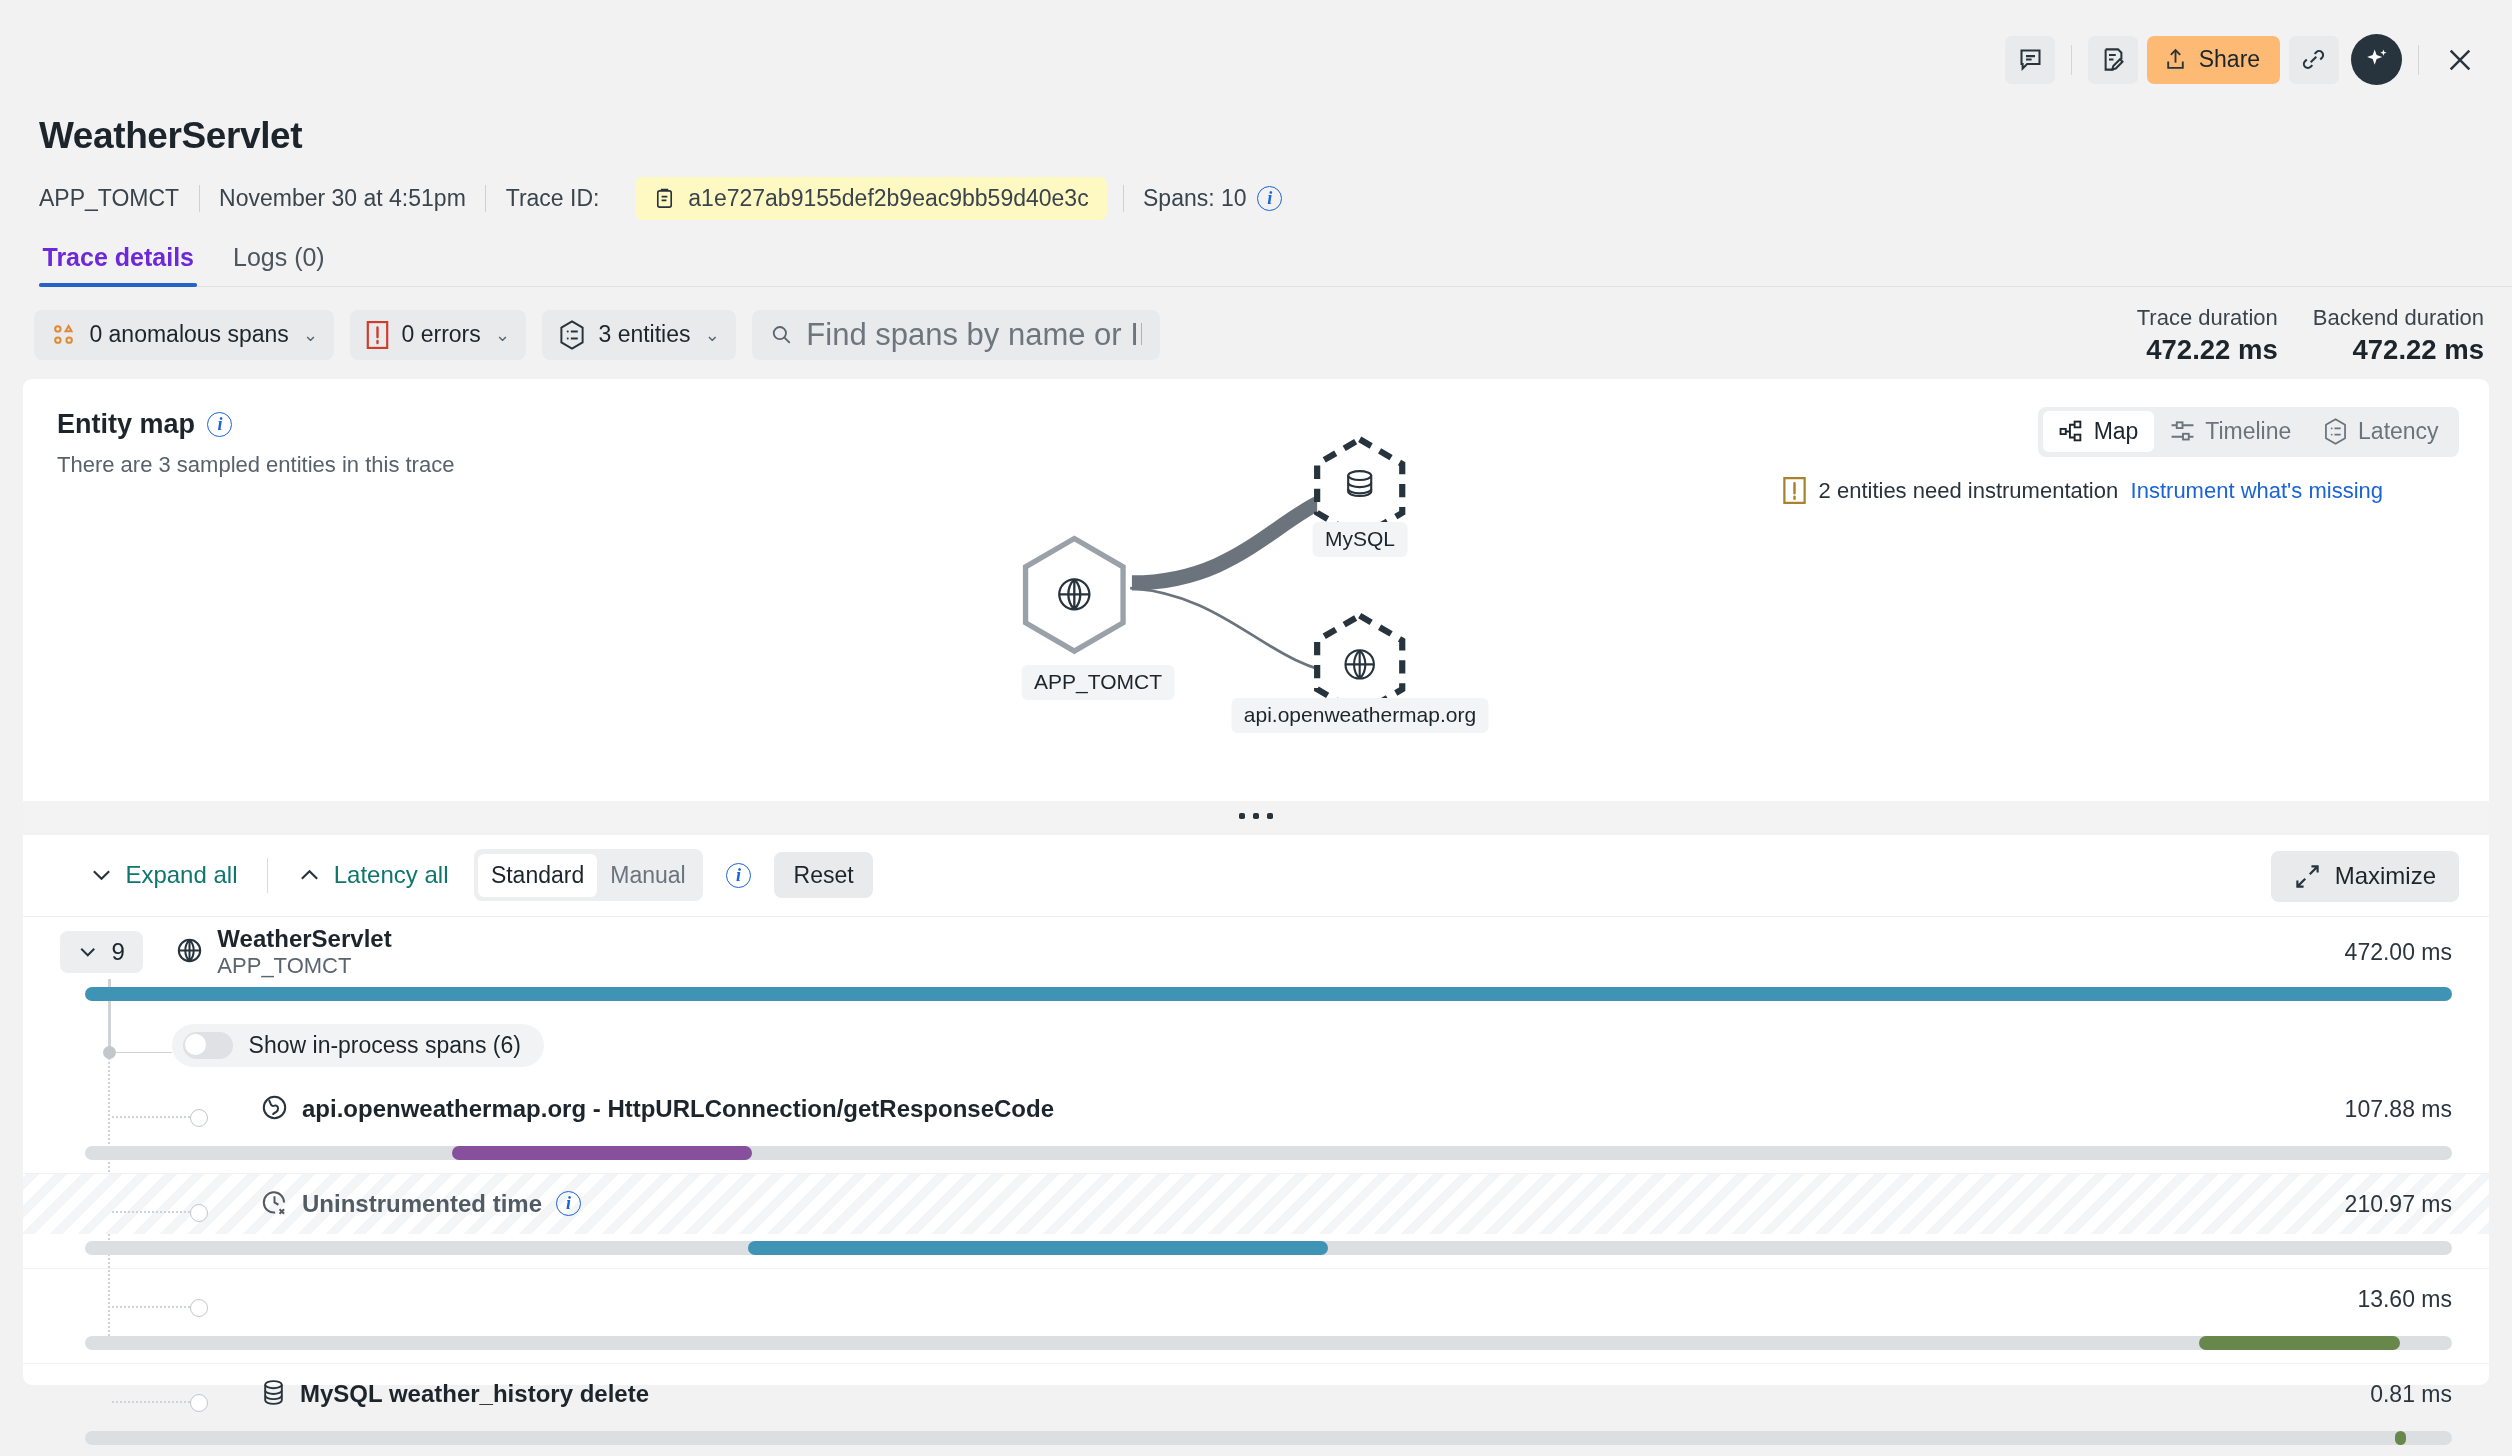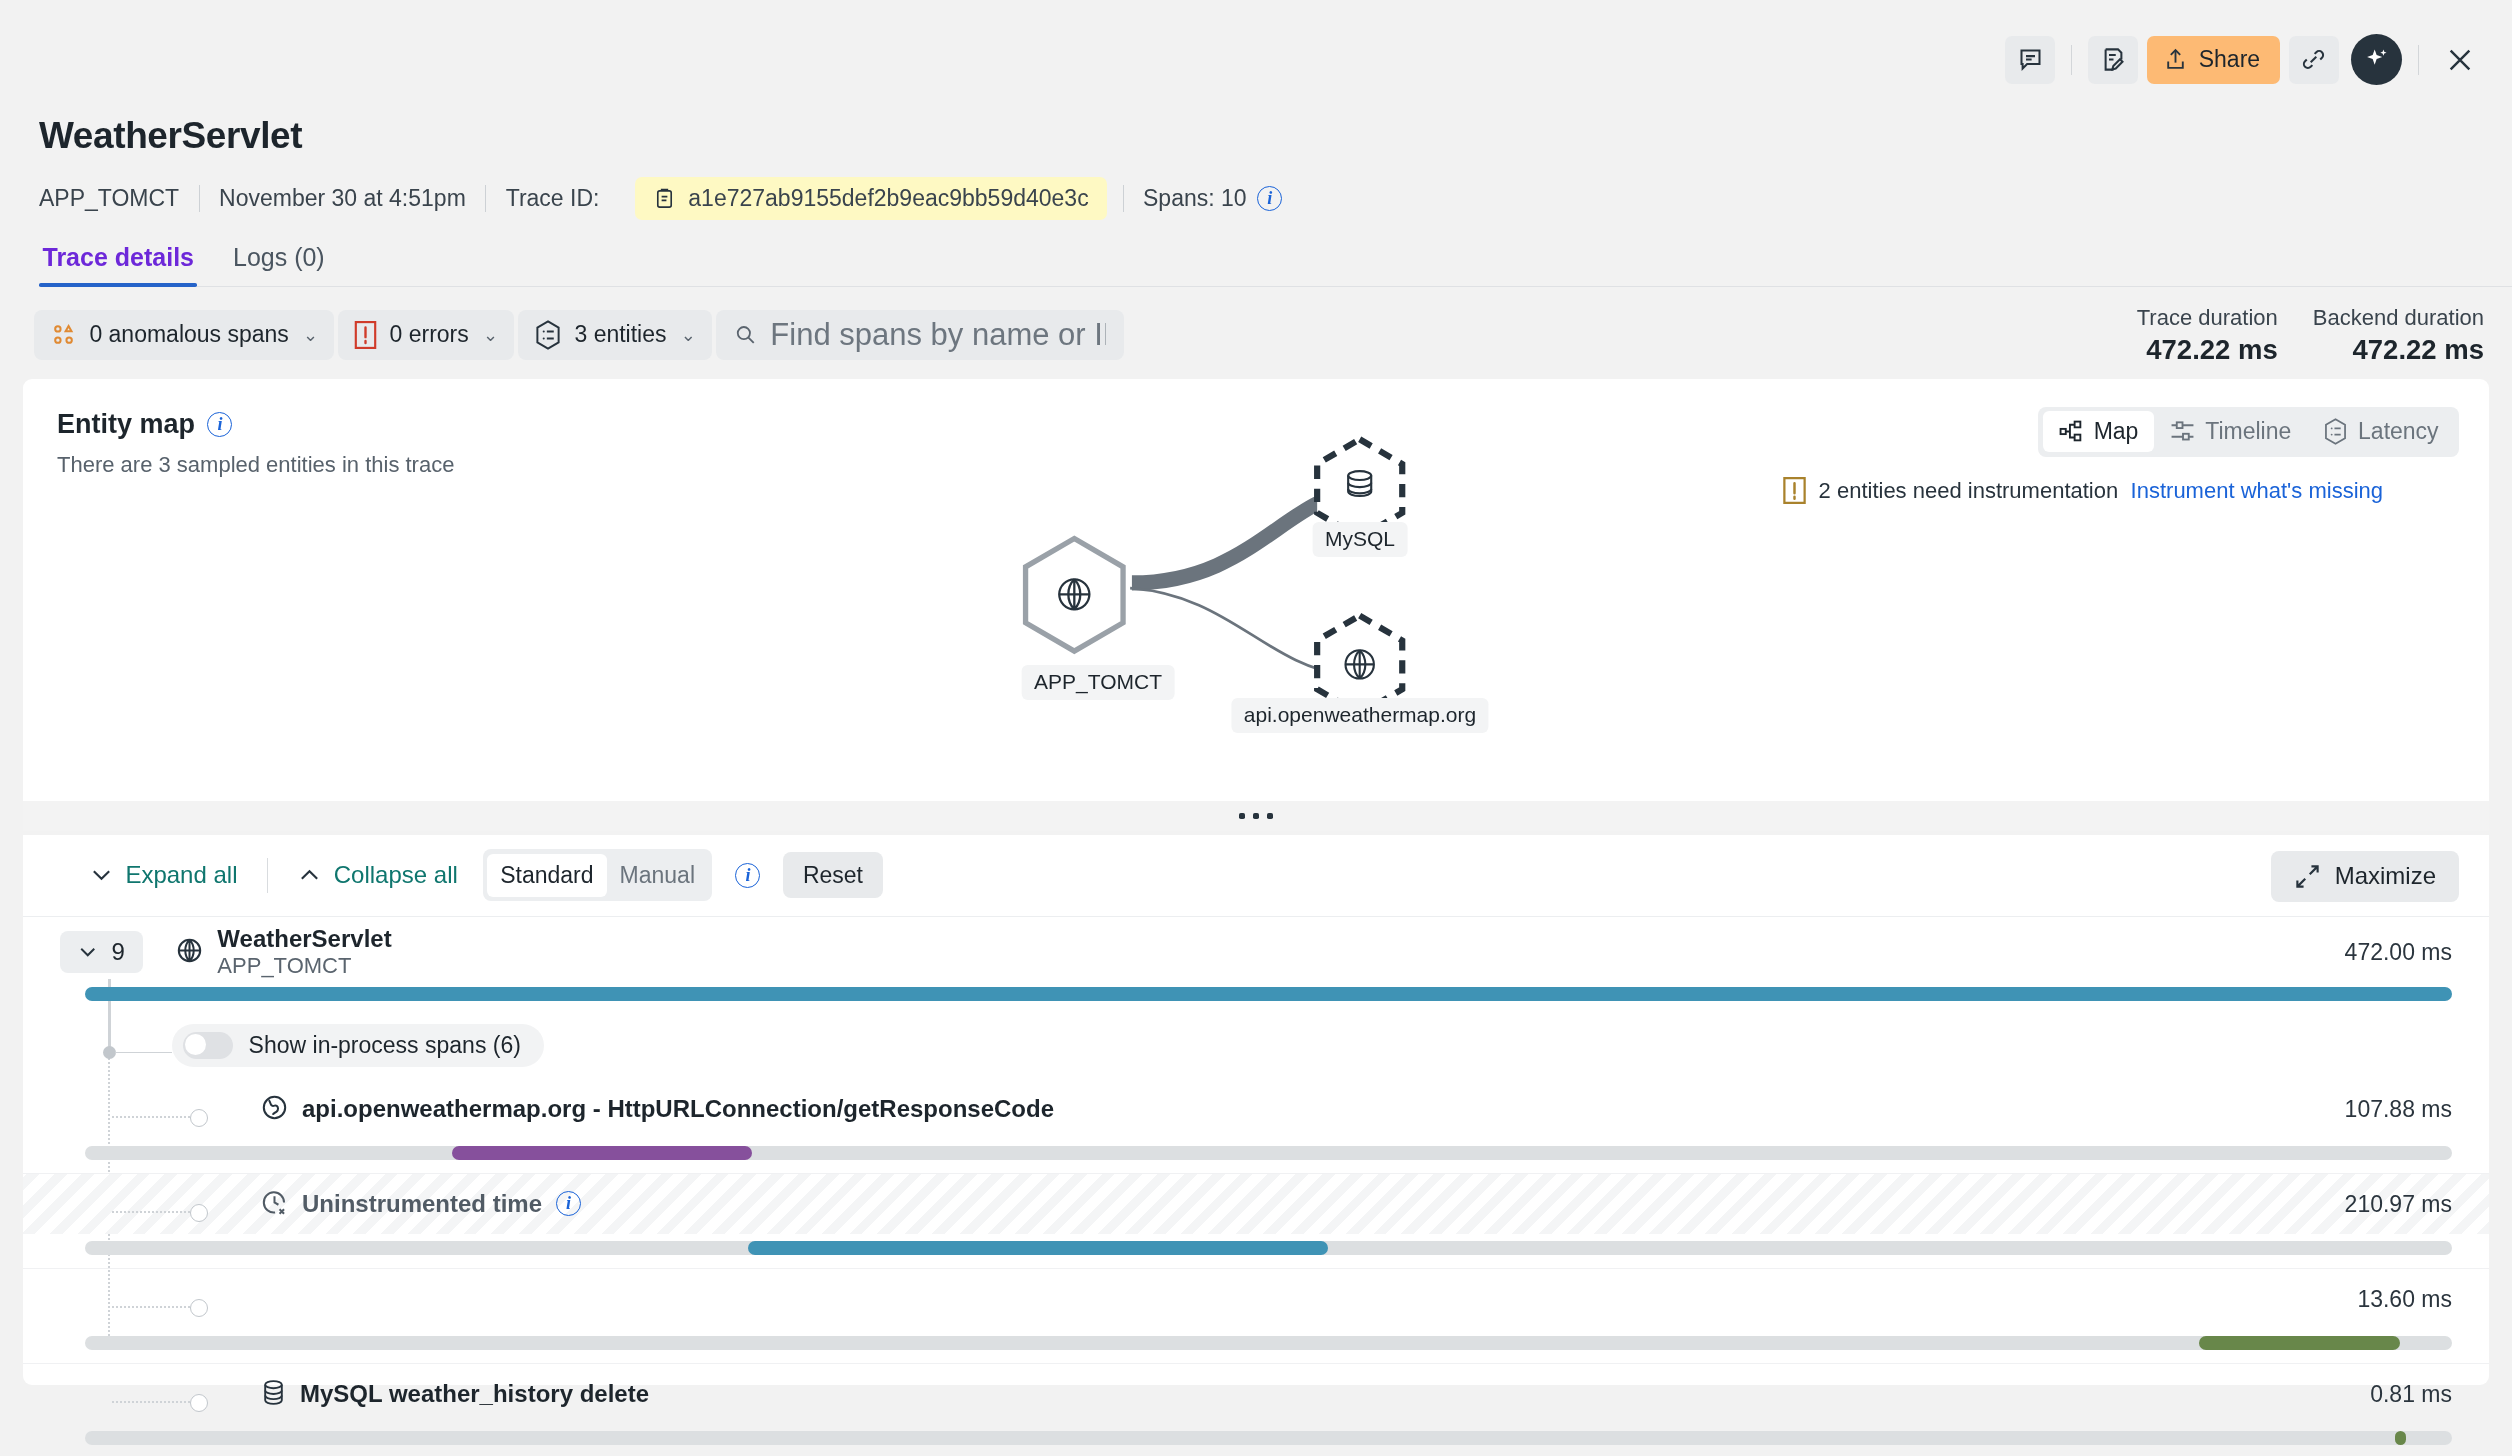--- a/index.html
+++ b/index.html
@@ -68,21 +68,21 @@
     color: #4a5560; position: relative;
   }
   .tab.active { color: #6d28d9; font-weight: bold; }
   .tab.active::after {
     content: ""; position: absolute; left: 0; right: 0; bottom: -1.8px;
     height: 4.4px; background: #2563c9; border-radius: 1.8px;
   }
 
   
   .filter-row {
-    display: flex; align-items: flex-end; gap: 4px;
+    display: flex; align-items: flex-end; gap: 16px;
     padding: 23px 0 19.5px 34px; position: relative;
   }
   .chip {
     display: flex; align-items: center; gap: 12.4px;
     background: #e8eaec; border-radius: 8px;
     height: 50px; padding: 0 16px; font-size: 23px; cursor: pointer;
   }
   .chip .chev { font-size: 18px; color: #5a646e; margin-left: 1.8px; }
   .search-box {
     display: flex; align-items: center; gap: 14px;
@@ -465,21 +465,21 @@
       <svg width="23" height="18" viewBox="0 0 24 16" fill="none" stroke="#27333d" stroke-width="2.2">
           <path d="M4 4l8 8 8-8"></path>
         </svg>
       <span>Expand all</span>
     </div>
     <span class="ctrl-sep"></span>
     <div class="ctrl-link">
       <svg width="23" height="18" viewBox="0 0 24 16" fill="none" stroke="#27333d" stroke-width="2.2">
           <path d="M4 12l8-8 8 8"></path>
         </svg>
-      <span>Collapse all</span>
+      <span>Latency all</span>
     </div>
     <div class="seg">
       <div class="seg-item active">Standard</div>
       <div class="seg-item">Manual</div>
     </div>
     <span class="info-circle-btn info-i">i</span>
     <div class="reset-btn">Reset</div>
 
     <div class="maximize-btn">
       <svg width="27" height="27" viewBox="0 0 24 24" fill="none" stroke="#27333d" stroke-width="1.9">

